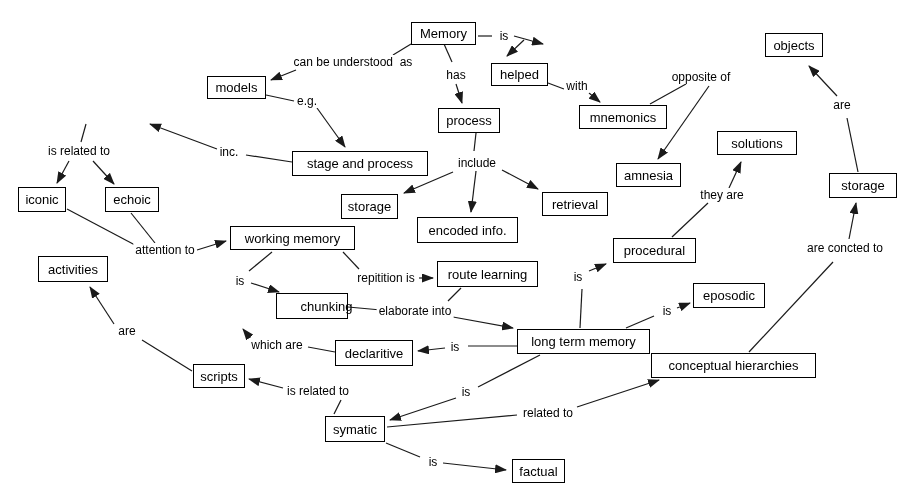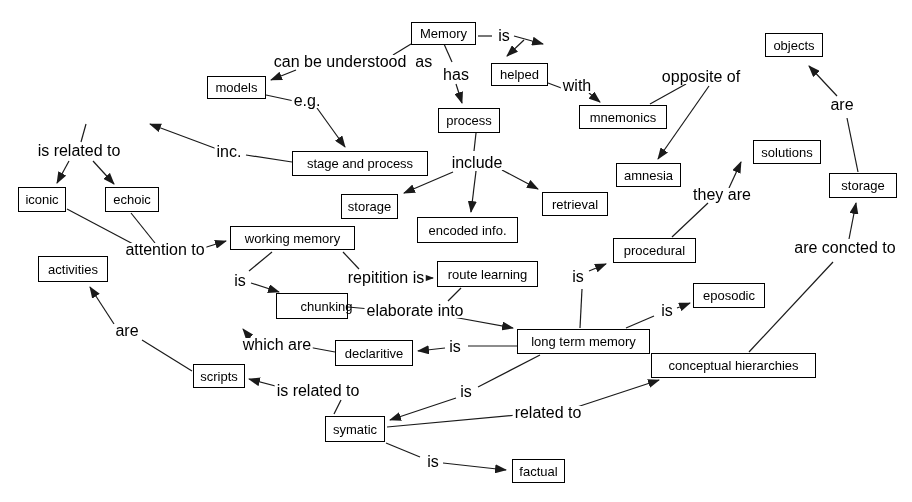--- a/index.html
+++ b/index.html
@@ -20,21 +20,21 @@
     display:flex;align-items:center;justify-content:center;
     font-size:13px;
     white-space:nowrap;
     z-index:2;
   }
   .link-label{
     position:absolute;
     transform:translate(-50%,-50%);
     background:#ffffff;
     color:#000000;
-    font-size:16px;
+    font-size:12px;
     white-space:pre;
     padding:0 2px;
     z-index:1;
     line-height:14px;
   }
 </style>
 </head>
 <body>
 
 <div id="canvas">
@@ -126,21 +126,21 @@
     <div class="link-label" style="left: 318px; top: 391px;">is related to</div>
     <div class="link-label" style="left: 548px; top: 413px;">related to</div>
     <div class="link-label" style="left: 433px; top: 462px;">is</div>
     <div class="node" style="left: 411px; top: 22px; width: 65px; height: 23px;">Memory</div>
     <div class="node" style="left: 491px; top: 63px; width: 57px; height: 23px;">helped</div>
     <div class="node" style="left: 207px; top: 76px; width: 59px; height: 23px;">models</div>
     <div class="node" style="left: 438px; top: 108px; width: 62px; height: 25px;">process</div>
     <div class="node" style="left: 579px; top: 105px; width: 88px; height: 24px;">mnemonics</div>
     <div class="node" style="left: 292px; top: 151px; width: 136px; height: 25px;">stage and process</div>
     <div class="node" style="left: 616px; top: 163px; width: 65px; height: 24px;">amnesia</div>
-    <div class="node" style="left: 717px; top: 140px; width: 68px; height: 24px; margin-left: 36px;">solutions</div>
+    <div class="node" style="left: 717px; top: 131px; width: 80px; height: 24px;">solutions</div>
     <div class="node" style="left: 765px; top: 33px; width: 58px; height: 24px;">objects</div>
     <div class="node" style="left: 829px; top: 173px; width: 68px; height: 25px;">storage</div>
     <div class="node" style="left: 18px; top: 187px; width: 48px; height: 25px;">iconic</div>
     <div class="node" style="left: 105px; top: 187px; width: 54px; height: 25px;">echoic</div>
     <div class="node" style="left: 341px; top: 194px; width: 57px; height: 25px;">storage</div>
     <div class="node" style="left: 417px; top: 217px; width: 101px; height: 26px;">encoded info.</div>
     <div class="node" style="left: 542px; top: 192px; width: 66px; height: 24px;">retrieval</div>
     <div class="node" style="left: 230px; top: 226px; width: 125px; height: 24px;">working memory</div>
     <div class="node" style="left: 613px; top: 238px; width: 83px; height: 25px;">procedural</div>
     <div class="node" style="left: 38px; top: 256px; width: 70px; height: 26px;">activities</div>

